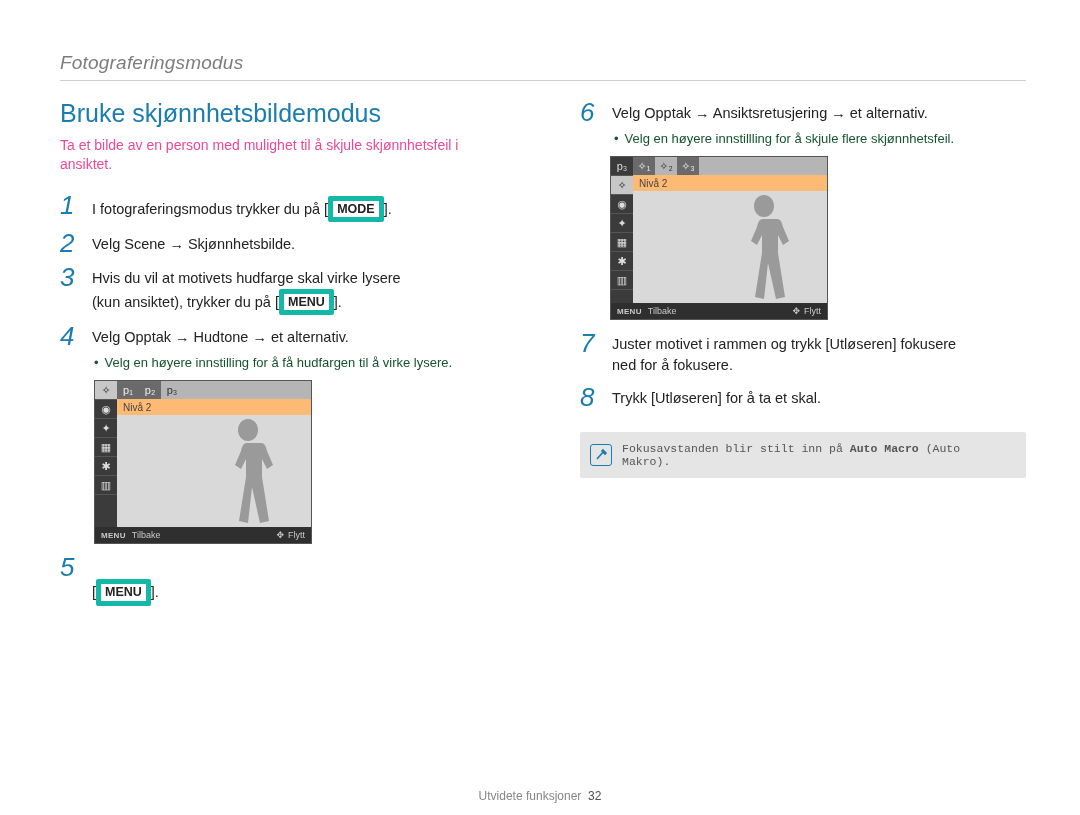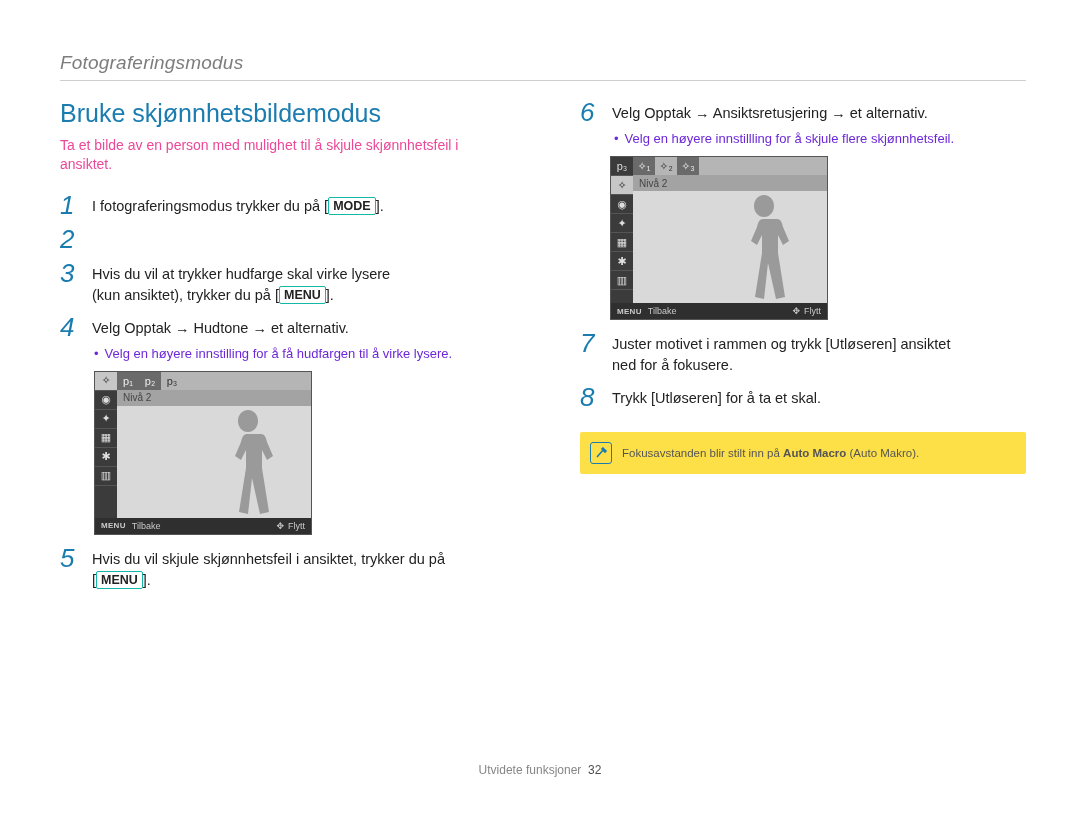--- a/index.html
+++ b/index.html
@@ -65,32 +65,32 @@
   }
   .step-body {
     font-size: 14.5px;
     line-height: 1.45;
     color: #222;
     padding-top: 4px;
   }
   .step-body b { font-weight: 400; }
   .btn-box {
     display: inline-block;
-    border: 1px solid #14b8a6;
+    border: 5px solid #14b8a6;
     border-radius: 2px;
     padding: 0 4px;
     font-weight: 700;
     font-size: 12.5px;
     line-height: 1.3;
     vertical-align: 1px;
     background: #fff;
   }
   .sub-bullet {
     font-size: 13px;
-    color: #6d28d9;
+    color: #14532d;
     margin: 4px 0 10px 34px;
     display: flex;
   }
   .sub-bullet::before {
     content: "•";
     margin-right: 6px;
   }
   .figure {
     margin: 6px 0 10px 34px;
     width: 216px;
@@ -143,21 +143,21 @@
     display: flex;
     align-items: center;
     justify-content: center;
     font-size: 11px;
     color: #eee;
     background: #6a6a6a;
   }
   .tab-row .tab.active { background: #b5b5b5; color:#333; }
   .level-row {
     height: 16px;
-    background: #a3a3a3;
+    background: #fdba74;
     color: #444;
     font-size: 10px;
     padding-left: 6px;
     display: flex;
     align-items: center;
   }
   .boy-area {
     flex: 1;
     background: #d9d9d9;
     position: relative;
@@ -176,48 +176,49 @@
     color: #c9c9c9;
     font-size: 9px;
     display: flex;
     align-items: center;
     padding: 0 6px;
     gap: 6px;
   }
   .footer-bar .fmid { margin-left: auto; display:flex; align-items:center; gap:4px;}
   .mlabel { font-weight: 700; font-size: 8px; letter-spacing: 0.3px;}
   .note-box {
-    background: #fde047;
+    background: #e5e5e5;
     border-radius: 2px;
     padding: 10px 12px 10px 10px;
     display: flex;
     align-items: center;
     gap: 10px;
     margin-top: 22px;
+    font-family: Liberation Mono, monospace;
   }
   .note-icon {
     width: 20px;
     height: 20px;
     border: 1.5px solid #1b7daf;
     border-radius: 3px;
     color: #1b7daf;
     display: flex;
     align-items: center;
     justify-content: center;
     font-size: 12px;
     flex: 0 0 auto;
   }
   .note-icon svg { display:block; }
   .note-text {
     font-size: 11.5px;
     color: #555;
   }
   .page-footer {
     position: absolute;
-    bottom: 38px;
+    bottom: 12px;
     left: 0; right: 0;
     text-align: center;
     font-size: 12px;
     color: #868686;
   }
   .page-footer .pg { color: #4e4e4e; }
 </style>
 </head>
 <body>
 
@@ -233,26 +234,29 @@
 
       <div class="step">
         <div class="step-num">1</div>
         <div class="step-body">
           <span>I fotograferingsmodus trykker du på [</span><span class="btn-box">MODE</span><span>].</span>
         </div>
       </div>
 
       <div class="step">
         <div class="step-num">2</div>
+        <div class="step-body">
+          <span>Velg </span><b>Scene</b><span> → </span><b>Skjønnhetsbilde</b><span>.</span>
+        </div>
       </div>
 
       <div class="step">
         <div class="step-num">3</div>
         <div class="step-body">
-          <span>Hvis du vil at trykker hudfarge skal virke lysere</span><br>
+          <span>Hvis du vil at motivets hudfarge skal virke lysere</span><br>
           <span>(kun ansiktet), trykker du på [</span><span class="btn-box">MENU</span><span>].</span>
         </div>
       </div>
 
       <div class="step">
         <div class="step-num">4</div>
         <div class="step-body">
           <span>Velg </span><b>Opptak</b><span> → </span><b>Hudtone</b><span> → </span><span>et alternativ.</span>
         </div>
       </div>
@@ -292,21 +296,21 @@
               <span>✥</span>
               <span>Flytt</span>
             </span>
           </div>
         </div>
       </div>
 
       <div class="step">
         <div class="step-num">5</div>
         <div class="step-body">
-          <span>Hvis du vil skjule skjønnhetsfeil i ansiktet, trykker du på</span><br>
+          <br>
           <span>[</span><span class="btn-box">MENU</span><span>].</span>
         </div>
       </div>
     </div>
 
     <div class="col">
       <div class="step" style="margin-top:0">
         <div class="step-num">6</div>
         <div class="step-body">
           <span>Velg </span><b>Opptak</b><span> → </span><b>Ansiktsretusjering</b><span> → </span><span>et alternativ.</span>
@@ -349,21 +353,21 @@
               <span>✥</span>
               <span>Flytt</span>
             </span>
           </div>
         </div>
       </div>
 
       <div class="step">
         <div class="step-num">7</div>
         <div class="step-body">
-          <span>Juster motivet i rammen og trykk [</span><b>Utløseren</b><span>] ansiktet</span><br>
+          <span>Juster motivet i rammen og trykk [</span><b>Utløseren</b><span>] fokusere</span><br>
           <span>ned for å fokusere.</span>
         </div>
       </div>
 
       <div class="step">
         <div class="step-num">8</div>
         <div class="step-body">
           <span>Trykk [</span><b>Utløseren</b><span>] for å ta et skal.</span>
         </div>
       </div>

